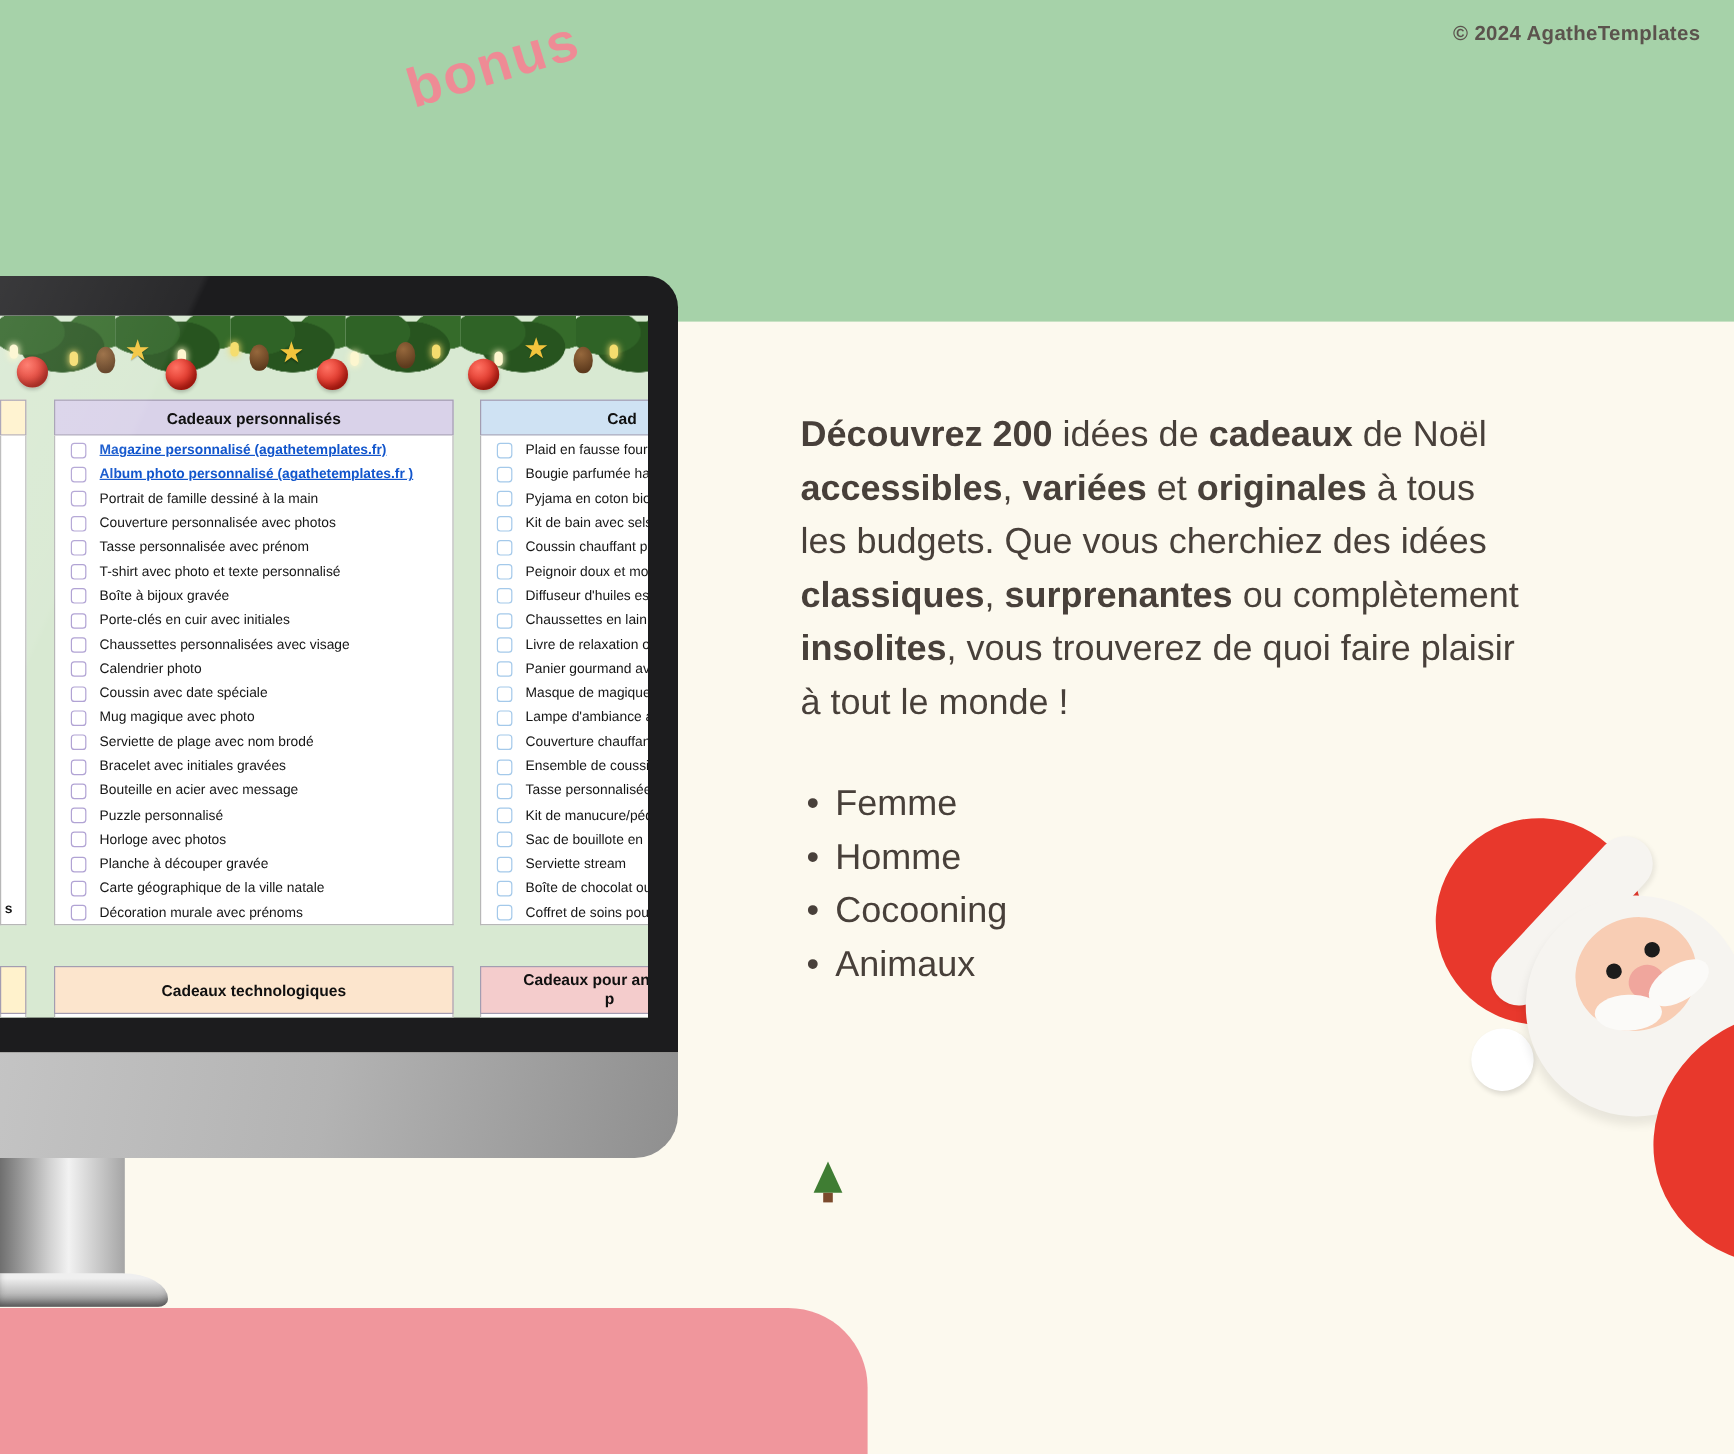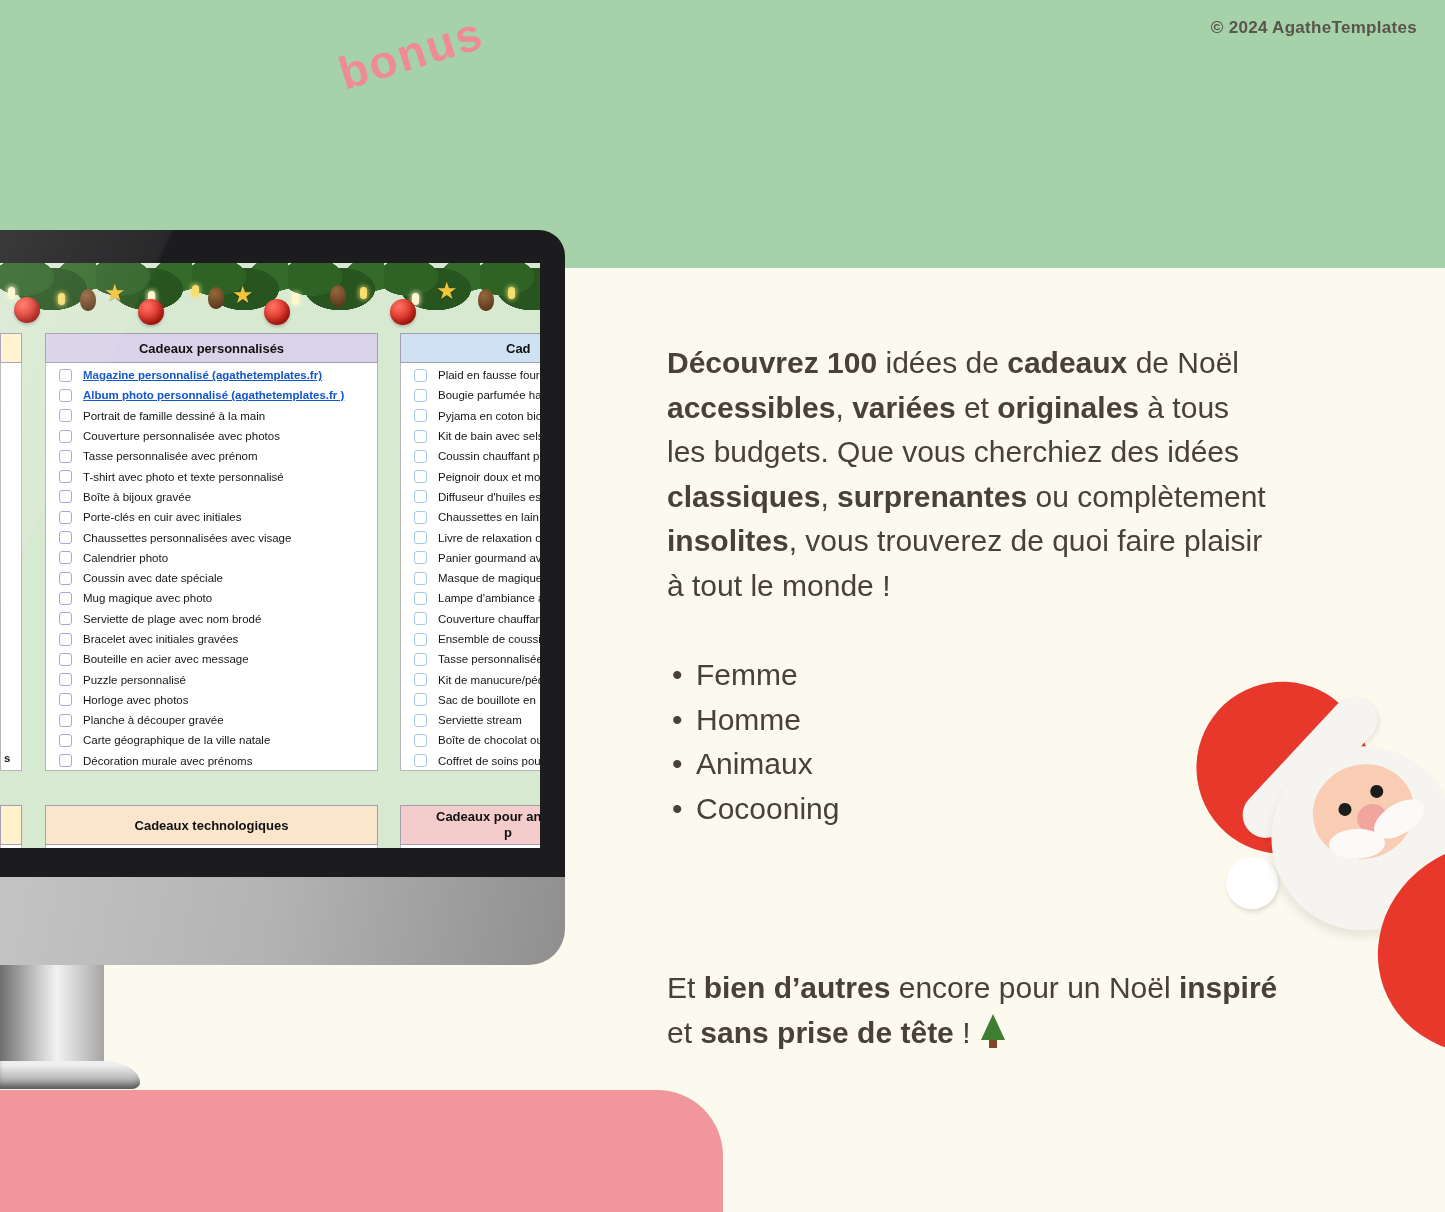--- a/index.html
+++ b/index.html
@@ -58,21 +58,21 @@
   .bh{position:absolute;top:542px;height:40px;border:1px solid #a39db1;display:flex;align-items:center;justify-content:center;font-size:13px;font-weight:bold;color:#101010;}
   .bh.pos-b{flex-direction:column;align-items:flex-start;justify-content:center;padding-left:35px;line-height:16px;}
   .bh .line-1{padding-left:68px;}
   .bh-strip{position:absolute;top:582px;height:3px;background:#fff;border-left:1px solid #b7b7b7;border-right:1px solid #b7b7b7;}
 
   
   .copy{color:#48403a;}
   .intro{position:absolute;left:667px;top:341px;width:710px;font-size:30px;line-height:44.5px;white-space:pre-wrap;}
   .b{font-weight:bold;}
   .bullets{position:absolute;left:672px;top:653px;}
-  .bullet-row{display:flex;align-items:center;height:44.5px;font-size:30px;color:#48403a;}
+  .bullet-row{display:flex;align-items:flex-start;height:44.5px;font-size:30px;color:#48403a;}
   .dot{width:24px;}
   .dot::before{content:"\2022";font-size:30px;}
   .outro{position:absolute;left:667px;top:966px;width:710px;font-size:30px;line-height:44.5px;white-space:pre-wrap;}
   .tree-icon{display:inline-block;width:30px;height:34px;position:relative;vertical-align:-5px;margin-left:8px;}
   .tree-icon::before{content:"";position:absolute;left:3px;top:0;border-left:12px solid transparent;border-right:12px solid transparent;border-bottom:26px solid #3f7d33;}
   .tree-icon::after{content:"";position:absolute;left:11px;top:26px;width:8px;height:8px;background:#7b4a2c;}
 
   
   .santa{position:absolute;right:-95px;top:662px;width:330px;height:340px;transform:rotate(-20deg);}
   .santa div{position:absolute;}
@@ -316,46 +316,45 @@
         <div class="bh-strip" style="left:45px;width:333px"></div>
         <div class="bh-strip" style="left:400px;width:333px"></div>
 
       </div>
     </div>
     <div class="chin"></div>
     <div class="neck"></div>
     <div class="foot"></div>
   </div>
 
-  <div class="intro copy"><span class="b">Découvrez 100</span><span> idées de </span><span class="b">cadeaux</span><span> de Noël
+  <div class="intro copy"><span class="b">Découvrez 200</span><span> idées de </span><span class="b">cadeaux</span><span> de Noël
 </span><span class="b">accessibles</span><span>, </span><span class="b">variées</span><span> et </span><span class="b">originales</span><span> à tous
 les budgets. Que vous cherchiez des idées
 </span><span class="b">classiques</span><span>, </span><span class="b">surprenantes</span><span> ou complètement
 </span><span class="b">insolites</span><span>, vous trouverez de quoi faire plaisir
 à tout le monde !</span></div>
   <div class="bullets">
       <div class="bullet-row">
         <span class="dot"></span>
         <span>Femme</span>
       </div>
       <div class="bullet-row">
         <span class="dot"></span>
         <span>Homme</span>
       </div>
       <div class="bullet-row">
         <span class="dot"></span>
-        <span>Animaux</span>
+        <span>Cocooning</span>
       </div>
       <div class="bullet-row">
         <span class="dot"></span>
-        <span>Cocooning</span>
+        <span>Animaux</span>
       </div>
     </div>
-  <div class="outro copy"><span><span>Et </span><span class="b">bien d’autres</span><span> encore pour un Noël </span><span class="b">inspiré</span><span>
-et </span><span class="b">sans prise de tête</span><span> !</span></span><span class="tree-icon"></span></div>
+  <div class="outro copy"><span class="tree-icon"></span></div>
 
   <div class="santa">
     <div class="hat"></div>
     <div class="pom"></div>
     <div class="brim"></div>
     <div class="beard"></div>
     <div class="face"></div>
     <div class="eye l"></div>
     <div class="eye r"></div>
     <div class="nose"></div>

